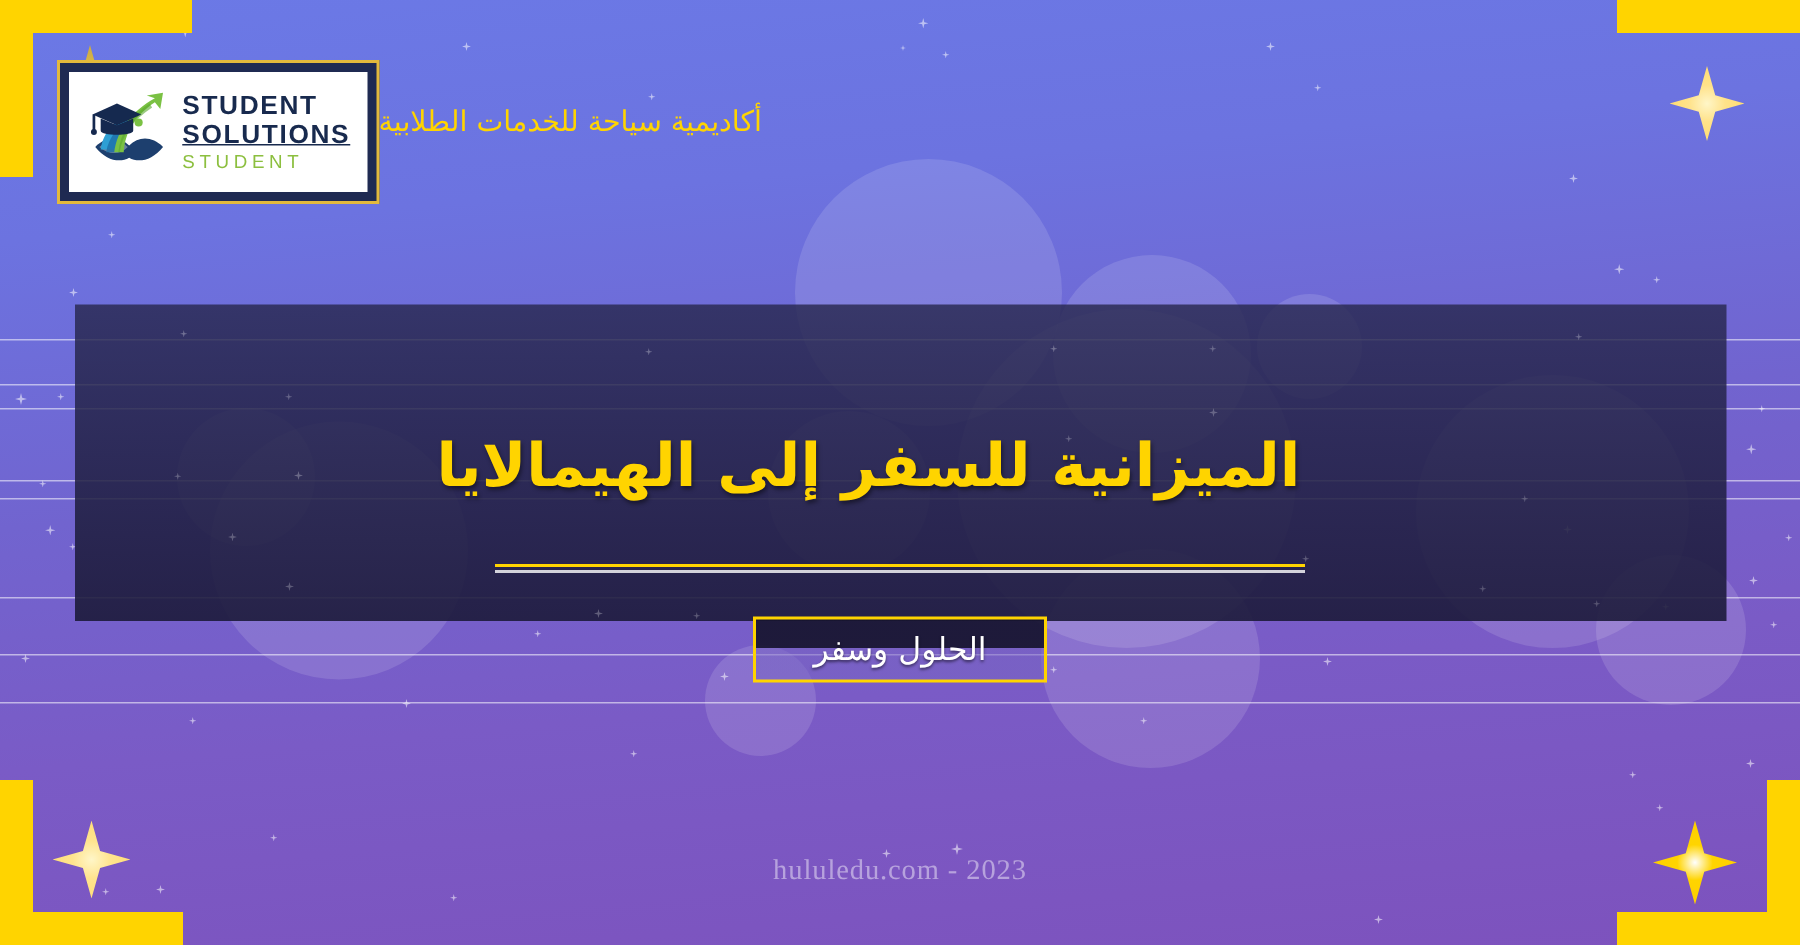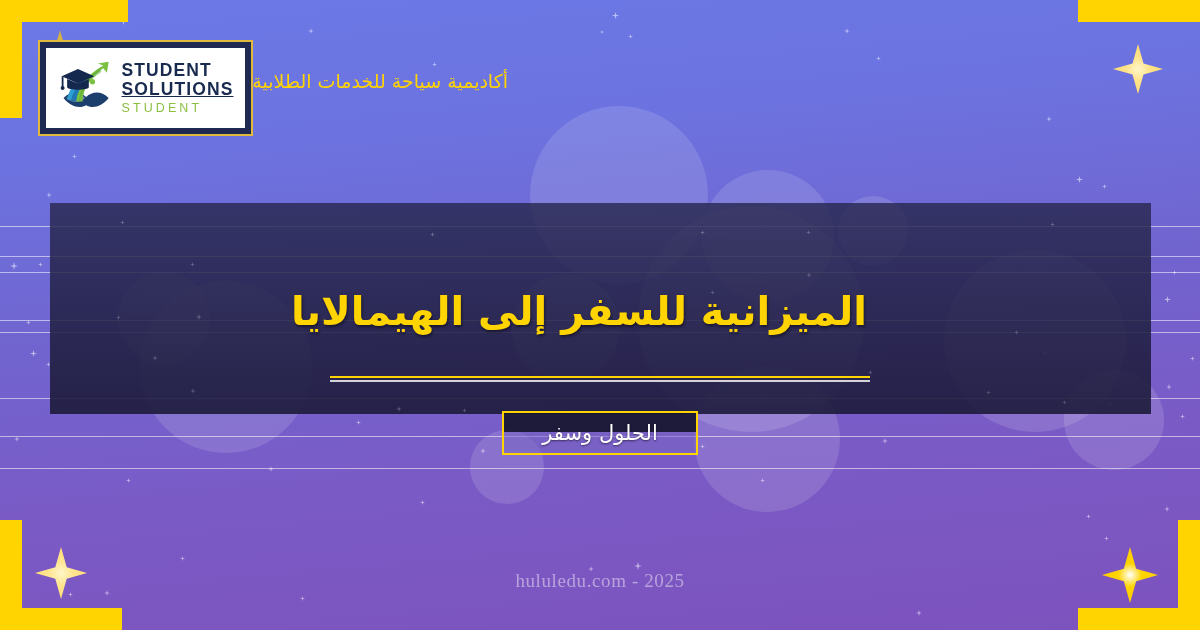--- a/index.html
+++ b/index.html
@@ -345,15 +345,15 @@
 
   <div class="divider">
     <div class="d1"></div>
     <div class="d2"></div>
   </div>
 
   <div class="badge">
     <span class="badge-text">الحلول وسفر</span>
   </div>
 
-  <div class="footer">hululedu.com - 2025</div>
+  <div class="footer">hululedu.com - 2023</div>
 
 </div>
 
 </body></html>

